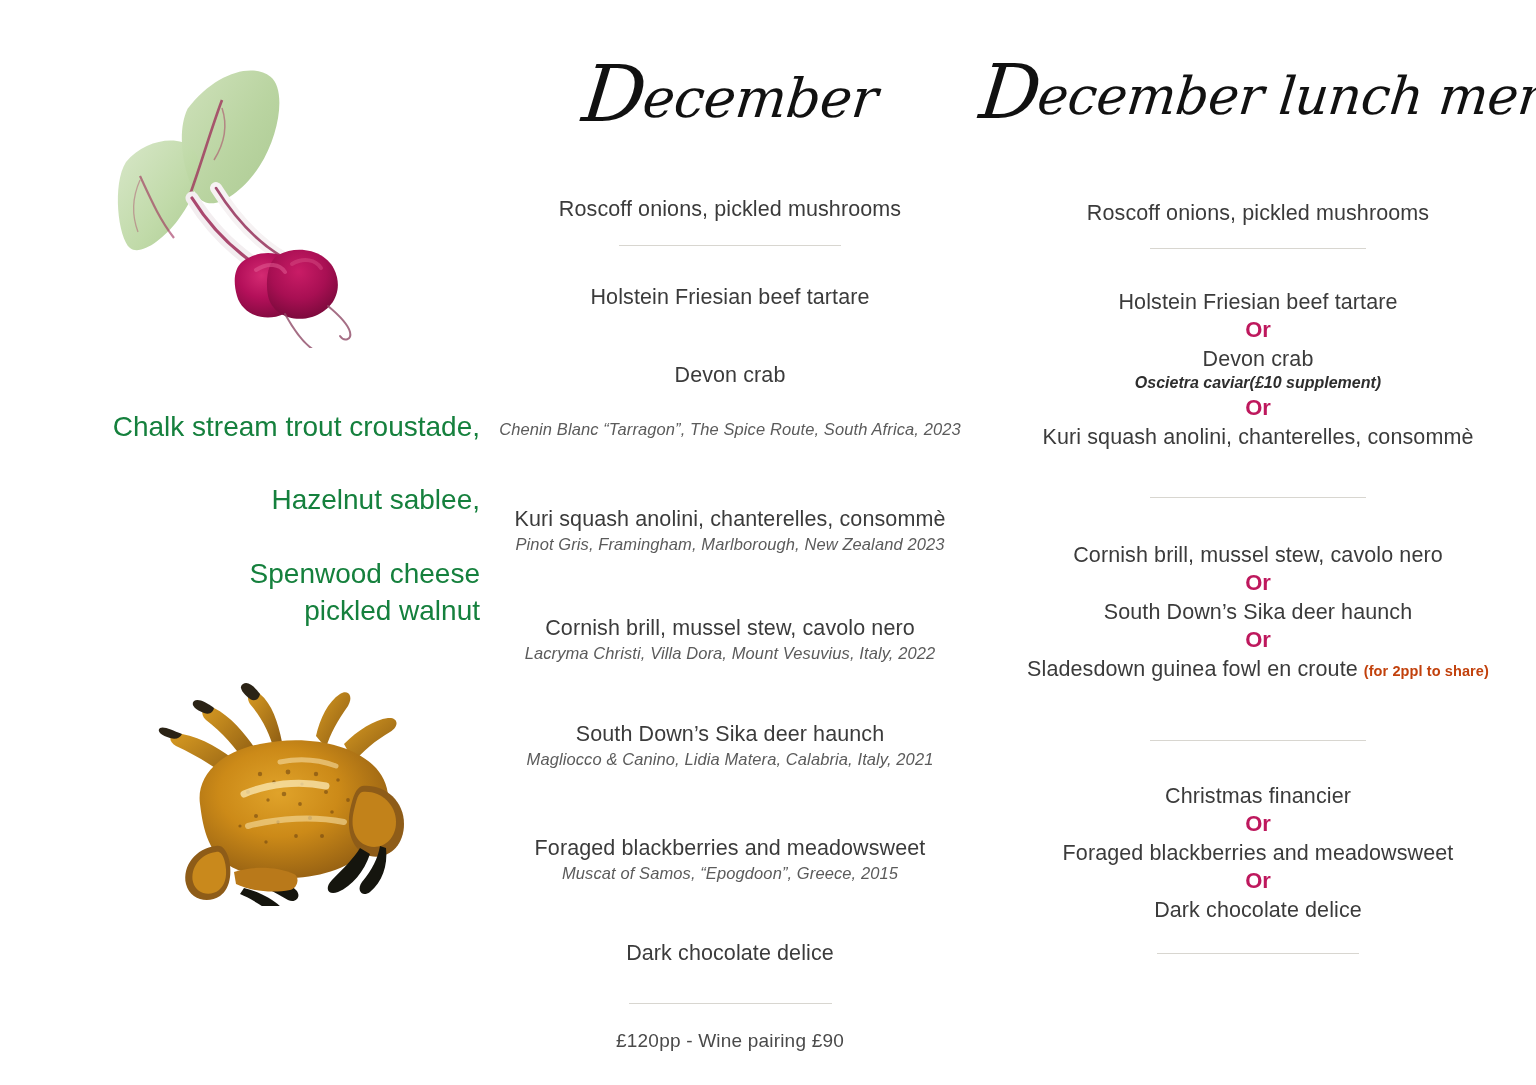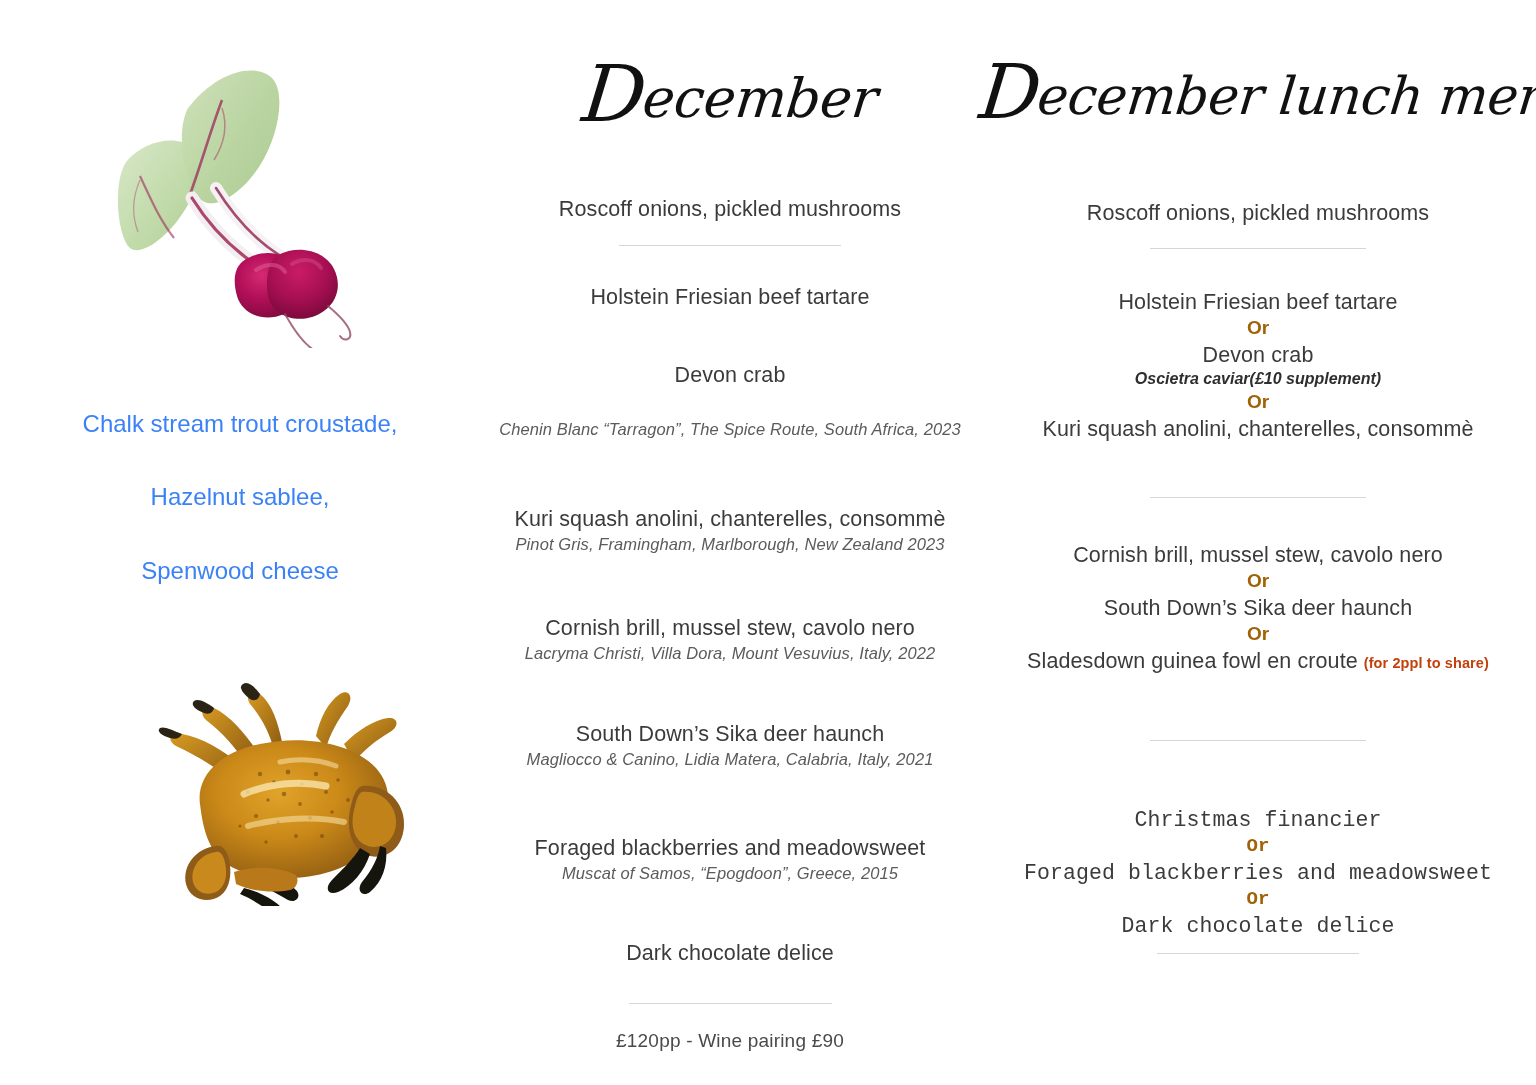--- a/index.html
+++ b/index.html
@@ -73,23 +73,23 @@
     letter-spacing: 0.1px;
   }
   .wine {
     font-size: 16.5px;
     font-style: italic;
     color: #5b5b5b;
     line-height: 1.35;
     letter-spacing: 0.1px;
   }
   .orword {
-    font-size: 19px;
+    font-size: 22px;
     font-weight: bold;
-    color: #a16207;
+    color: #be185d;
     line-height: 1.3;
   }
   .supp {
     font-size: 16px;
     font-style: italic;
     font-weight: bold;
     color: #2e2e2e;
     line-height: 1.3;
   }
   .note-small {
@@ -108,23 +108,24 @@
     height: 1px;
     background: #d8d6d0;
     margin: 0 auto;
   }
 
   
   .abs { position: absolute; left: 0; right: 0; }
 
   
   .side-item {
-    font-size: 24px;
-    color: #3b82f6;
+    font-size: 28px;
+    color: #15803d;
     line-height: 1.33;
+    text-align: right;
   }
 
   
   .illus { position: absolute; }
   .illus svg { display: block; }
 </style>
 </head>
 <body>
 
 <div class="page">
@@ -184,20 +185,21 @@
     <div class="abs" style="top:408px;">
       <div class="side-item">Chalk stream trout croustade,</div>
     </div>
 
     <div class="abs" style="top:481px;">
       <div class="side-item">Hazelnut sablee,</div>
     </div>
 
     <div class="abs" style="top:555px;">
       <div class="side-item">Spenwood cheese</div>
+      <div class="side-item">pickled walnut</div>
     </div>
 
     <div class="illus" style="left:148px; top:676px; width:280px; height:230px;">
       <svg width="280" height="230" viewBox="0 0 280 230" xmlns="http://www.w3.org/2000/svg">
         <defs>
           <radialGradient id="shellG" cx="42%" cy="38%" r="70%">
             <stop offset="0%" stop-color="#e0a32a"></stop>
             <stop offset="45%" stop-color="#cc8a18"></stop>
             <stop offset="100%" stop-color="#8d5a12"></stop>
           </radialGradient>
@@ -345,21 +347,21 @@
       <div class="orword">Or</div>
       <div class="dish">South Down’s Sika deer haunch</div>
       <div class="orword">Or</div>
       <div class="dish"><span>Sladesdown guinea fowl en croute</span><span class="note-small" style="margin-left:6px;">(for 2ppl to share)</span></div>
     </div>
 
     <div class="abs" style="top:740px;">
       <div class="rule" style="width:216px;"></div>
     </div>
 
-    <div class="abs" style="top:806px;font-family:Liberation Mono, monospace;">
+    <div class="abs" style="top:782px;">
       <div class="dish">Christmas financier</div>
       <div class="orword">Or</div>
       <div class="dish">Foraged blackberries and meadowsweet</div>
       <div class="orword">Or</div>
       <div class="dish">Dark chocolate delice</div>
     </div>
 
     <div class="abs" style="top:953px;">
       <div class="rule" style="width:202px;"></div>
     </div>

